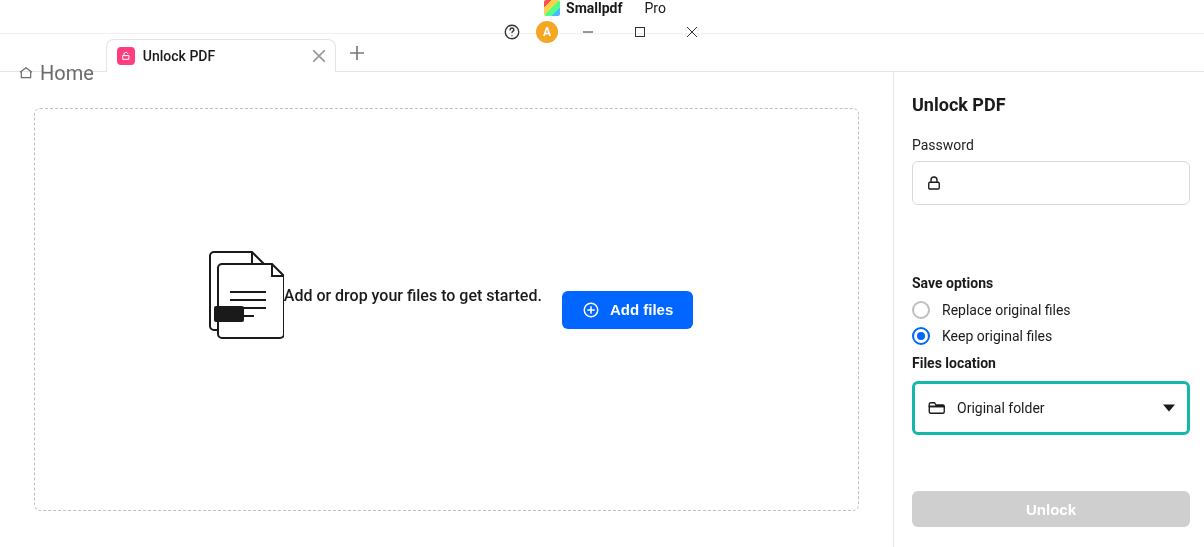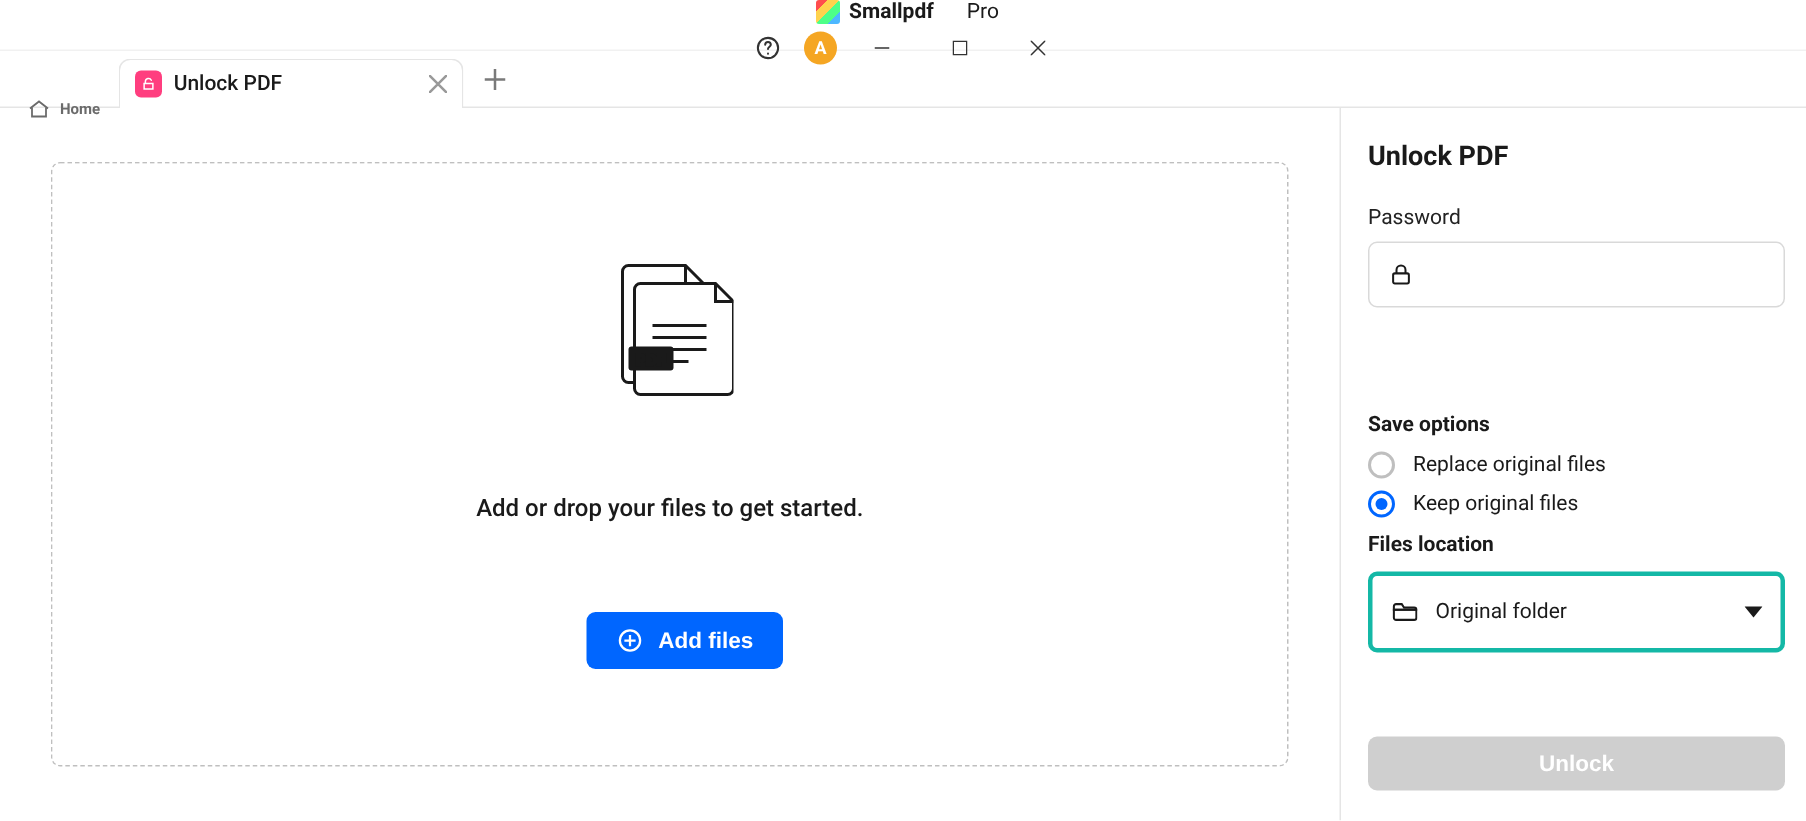--- a/index.html
+++ b/index.html
@@ -42,21 +42,21 @@
   }
   .win-btn { width: 44px; height: 30px; display:flex; align-items:center; justify-content:center; cursor:pointer; }
   .win-btn svg { width: 10px; height: 10px; }
 
   .tabbar {
     display: flex; align-items: center; height: 38px; padding: 0 10px;
     border-bottom: 1px solid #e5e5e5; background: #fff;
   }
   .home-link {
     display: flex; align-items: center; gap: 6px; padding: 6px 8px; cursor: pointer;
-    color: #6b6b6b; font-size: 10px; font-weight: 700; margin-top: 41px;
+    color: #6b6b6b; font-size: 20px; font-weight: 400; margin-top: 41px;
   }
   .tab {
     display: flex; align-items: center; gap: 8px; margin-left: 4px;
     border: 1px solid #e5e5e5; border-bottom: none; border-radius: 8px 8px 0 0;
     padding: 6px 10px 6px 10px; height: 33px; background: #fff;
     position: relative; top: 3px;
   }
   .tab-icon {
     width: 18px; height: 18px; border-radius: 4px; background: #ff3e7f;
     display:flex; align-items:center; justify-content:center;
@@ -68,23 +68,22 @@
 
   .workspace {
     display: flex; height: calc(547px - 34px - 38px);
   }
   .main {
     flex: 1; padding: 36px 34px; display:flex; align-items:stretch; justify-content:center;
     border-right: 1px solid #e5e5e5;
   }
   .dropzone {
     flex: 1; border: 1.5px dashed #bfbfbf; border-radius: 6px;
-    display:flex; flex-direction:column; align-items:center; justify-content:center;
+    display:flex; flex-direction:row; align-items:center; justify-content:center;
     color: #1a1a1a;
-    gap: 32px;
   }
   .dz-illustration { margin-bottom: 24px; }
   .dz-text { font-size: 16px; font-weight: 500; margin-bottom: 28px; }
   .add-files-btn {
     background: #0066ff; color: #fff; border: none; border-radius: 6px;
     padding: 10px 20px; font-size: 15px; font-weight: 600; cursor: pointer;
     display:flex; align-items:center; gap:10px;margin-left:20px;
   }
   .add-files-btn svg { width: 18px; height: 18px; }
 

